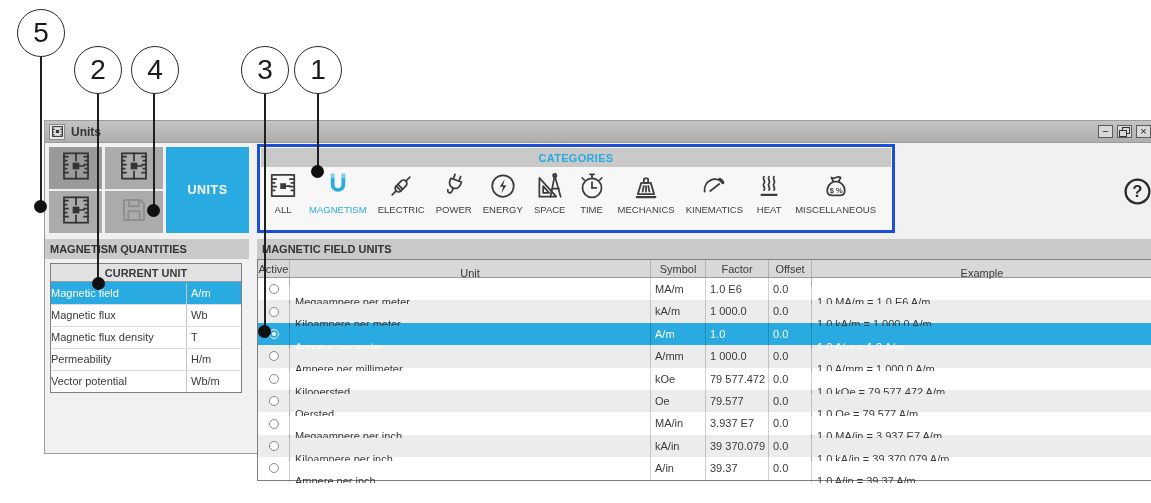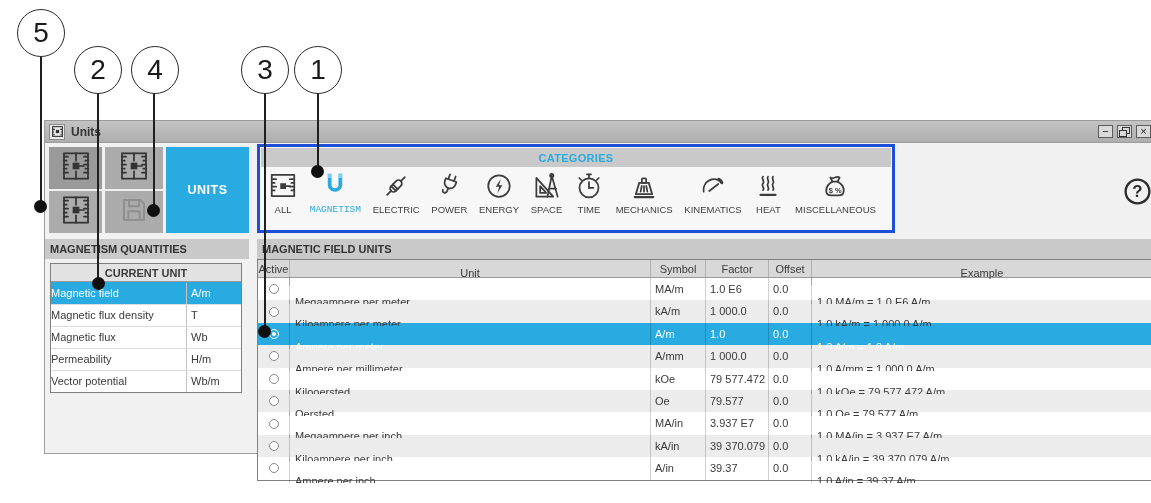--- a/index.html
+++ b/index.html
@@ -40,21 +40,21 @@
   
   .categories-panel{position:absolute;left:212px;top:23px;width:638px;height:89px;
                     background:#f7f7f7;border:3px solid #1d4ed8;box-sizing:border-box;}
   .cat-header{height:19px;margin:1px;background:#c9c9c9;display:flex;align-items:center;
               justify-content:center;font-size:11px;font-weight:bold;letter-spacing:.3px;}
   .cat-items{display:flex;justify-content:space-between;align-items:flex-end;
              padding:1px 16px 0 8px;}
   .cat-item{display:flex;flex-direction:column;align-items:center;cursor:pointer;}
   .cat-icon{height:34px;display:flex;align-items:center;justify-content:center;}
   .cat-label{font-size:9.5px;color:#3d3d3d;margin-top:1px;white-space:nowrap;}
-  .cat-item.selected .cat-label{color:var(--accent);font-family:Liberation Mono, monospace;}
+  .cat-item.selected .cat-label{color:var(--accent);}
   .help-btn{position:absolute;left:1076px;top:56px;width:32px;height:32px;cursor:pointer;
             display:flex;align-items:center;justify-content:center;}
 
   
   .strip{position:absolute;height:20px;background:#c9c9c9;display:flex;align-items:center;
          font-size:11px;font-weight:bold;color:#333;padding-left:5px;box-sizing:border-box;}
   .strip.left{left:0;top:118px;width:204px;}
   .strip.main{left:212px;top:118px;width:896px;}
 
   
@@ -325,27 +325,27 @@
     <div class="strip left">MAGNETISM QUANTITIES</div>
     <div class="left-table">
       <div class="lt-header">CURRENT UNIT</div>
 
         <div class="lt-row selected">
           <span class="lt-q">Magnetic field</span>
           <span class="lt-u">A/m</span>
         </div>
 
         <div class="lt-row">
+          <span class="lt-q">Magnetic flux</span>
+          <span class="lt-u">Wb</span>
+        </div>
+
+        <div class="lt-row">
           <span class="lt-q">Magnetic flux density</span>
           <span class="lt-u">T</span>
-        </div>
-
-        <div class="lt-row">
-          <span class="lt-q">Magnetic flux</span>
-          <span class="lt-u">Wb</span>
         </div>
 
         <div class="lt-row">
           <span class="lt-q">Permeability</span>
           <span class="lt-u">H/m</span>
         </div>
 
         <div class="lt-row">
           <span class="lt-q">Vector potential</span>
           <span class="lt-u">Wb/m</span>

